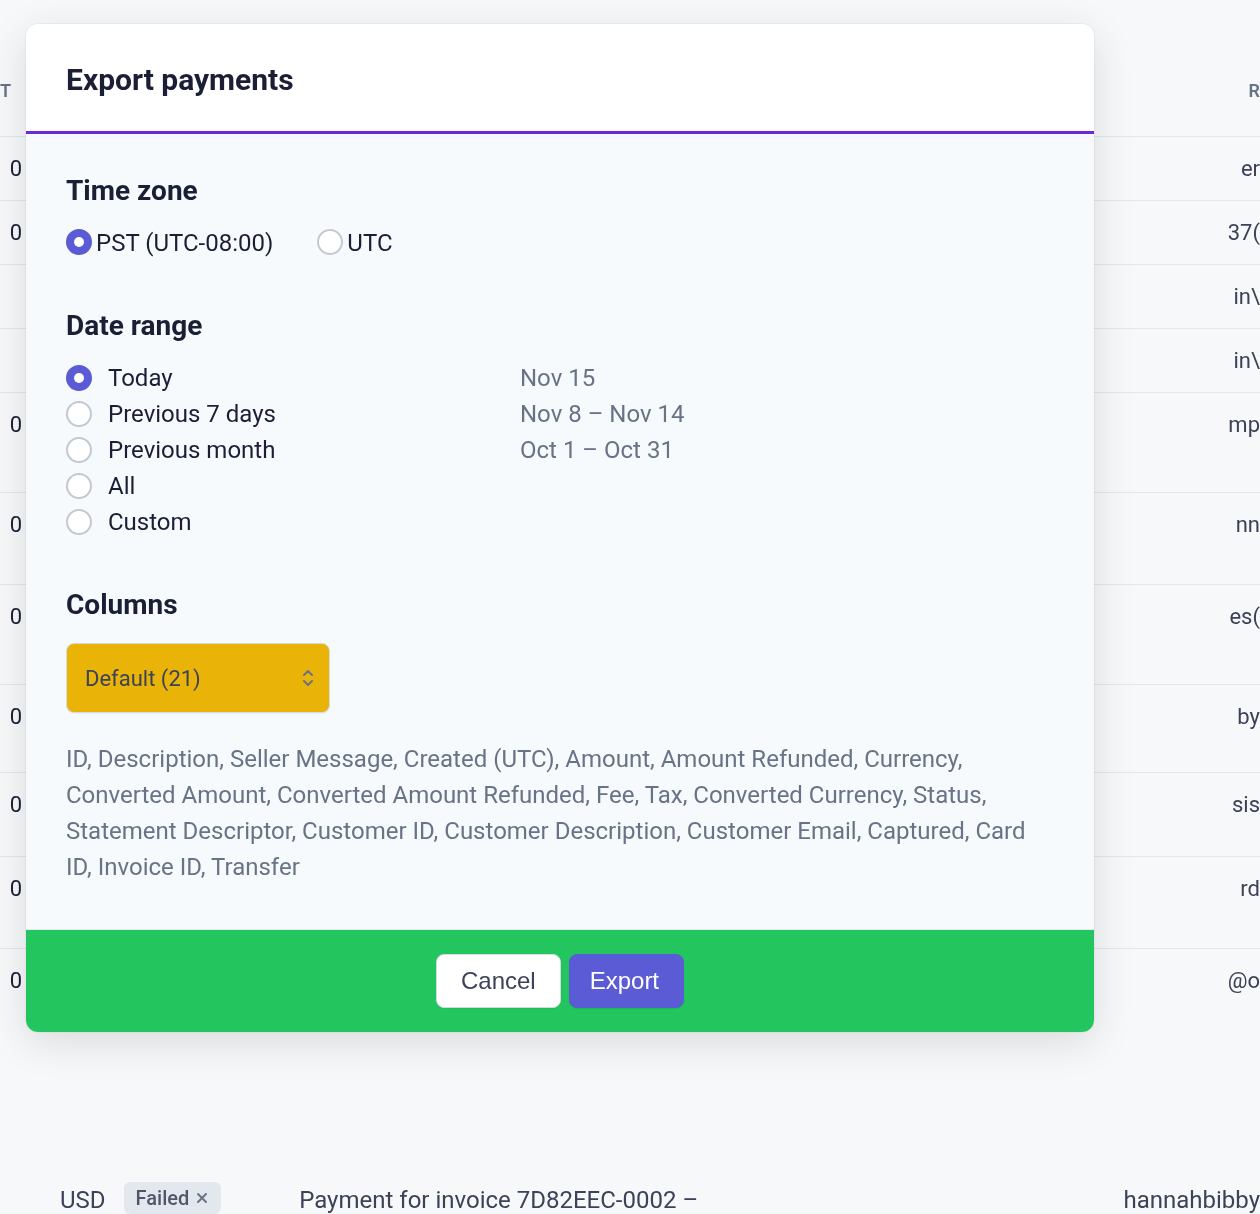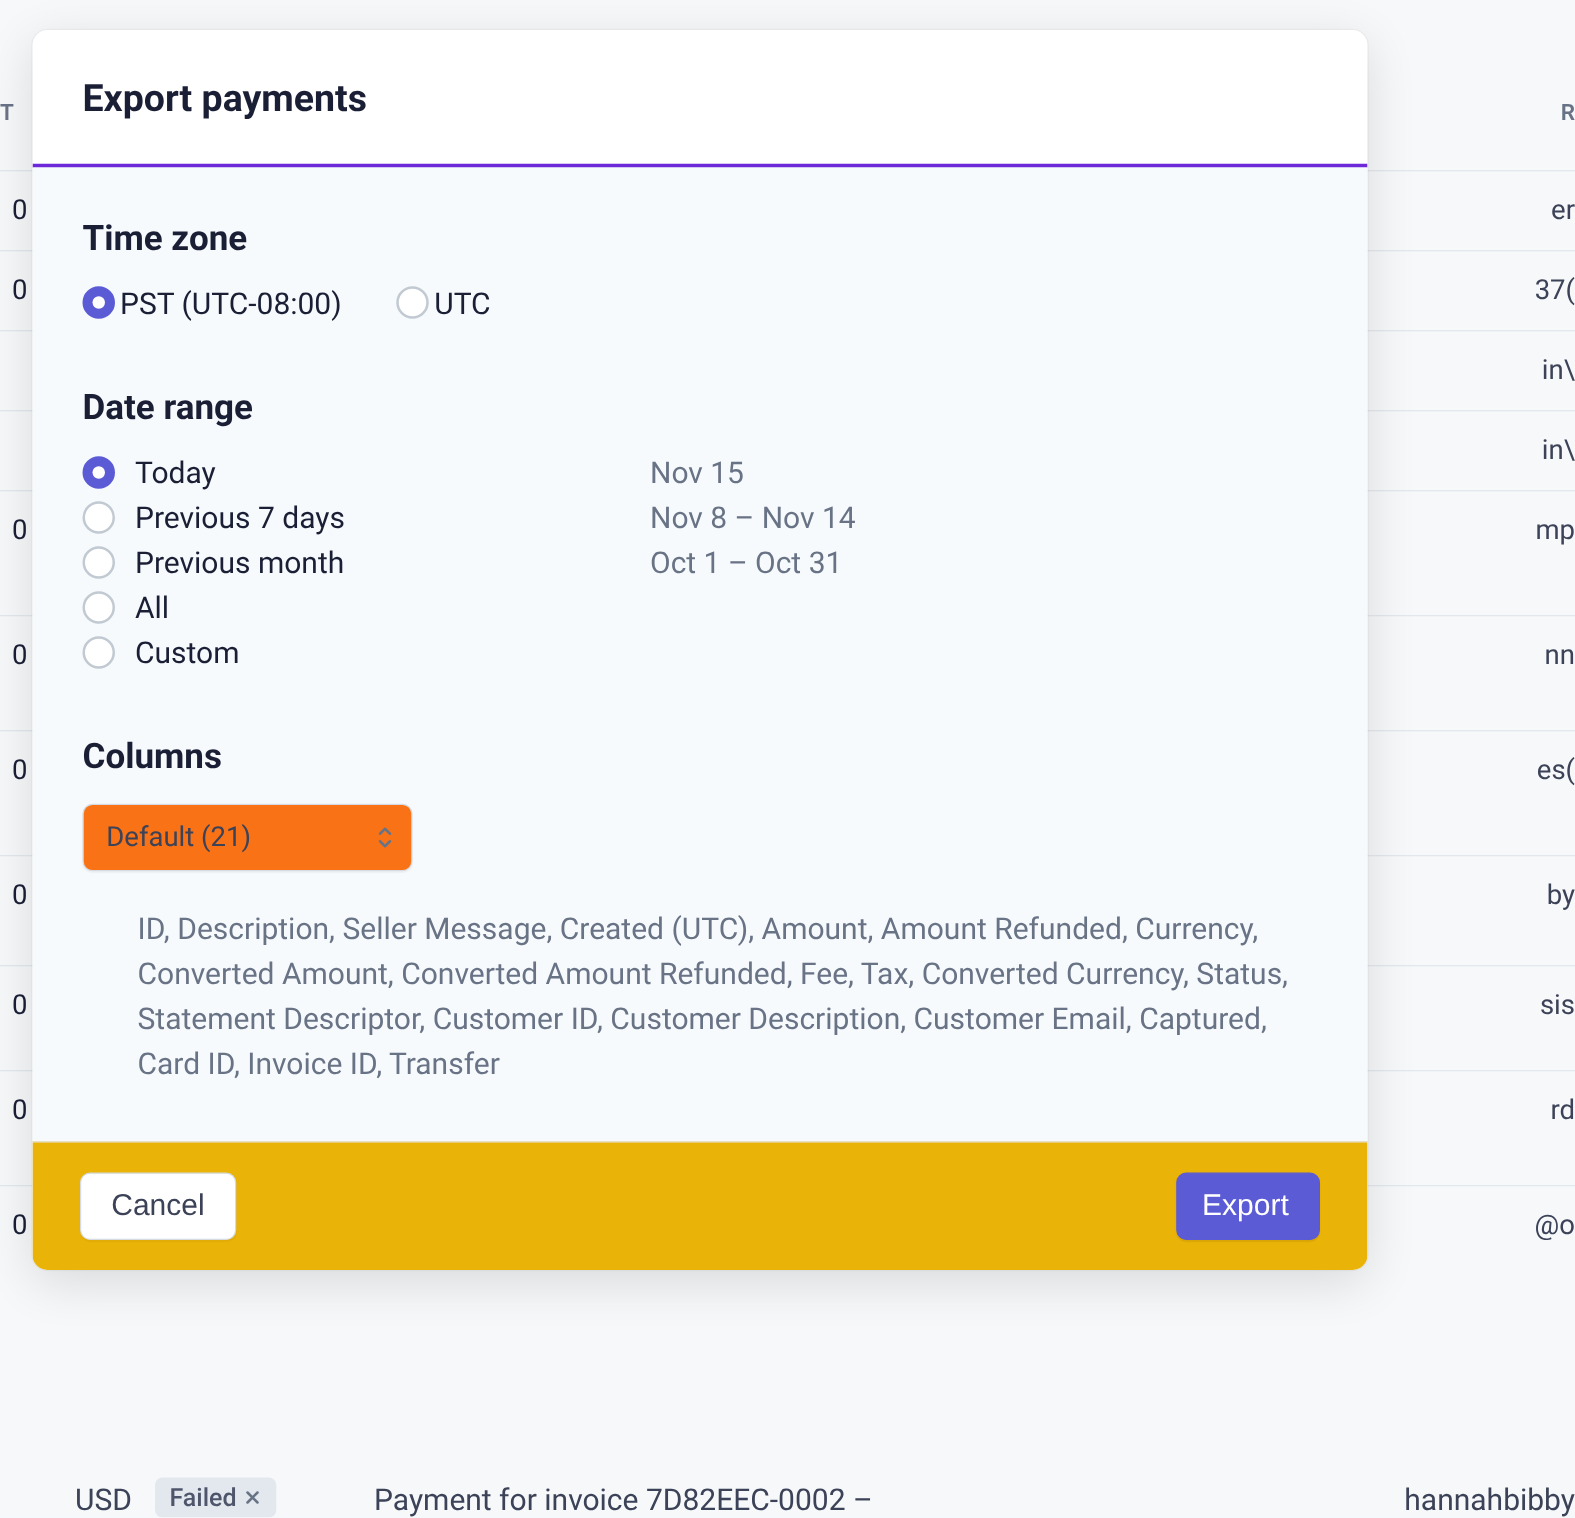--- a/index.html
+++ b/index.html
@@ -170,24 +170,24 @@
   }
 
   
   .select-wrap {
     position: relative;
     display: inline-block;
     width: 264px;
   }
   .select-box {
     width: 100%;
-    height: 54px;
+    height: 70px;
     border: 1px solid #d5dbe1;
     border-radius: 8px;
-    background: #f97316;
+    background: #eab308;
     box-shadow: 0 1px 1px rgba(0,0,0,0.04);
     padding: 0 66px 0 18px;
     font-size: 22px;
     color: #3c4257;
     display: flex;
     align-items: center;
     cursor: pointer;
   }
   .select-caret {
     position: absolute;
@@ -196,30 +196,29 @@
     transform: translateY(-50%);
     pointer-events: none;
   }
   .select-caret svg { display: block; }
 
   .columns-desc {
     margin-top: 28px;
     font-size: 24px;
     line-height: 1.5;
     color: #697386;
-    margin-left: 44px;
   }
 
   .modal-footer {
     border-top: 1px solid #e3e8ee;
     padding: 24px 38px;
     display: flex;
-    justify-content: space-between;
+    justify-content: center;
     gap: 8px;
-    background: #eab308;
+    background: #22c55e;
   }
   .btn {
     font-size: 24px;
     font-weight: 500;
     padding: 12px 24px;
     border-radius: 8px;
     cursor: pointer;
     border: 1px solid transparent;
   }
   .btn-secondary {

